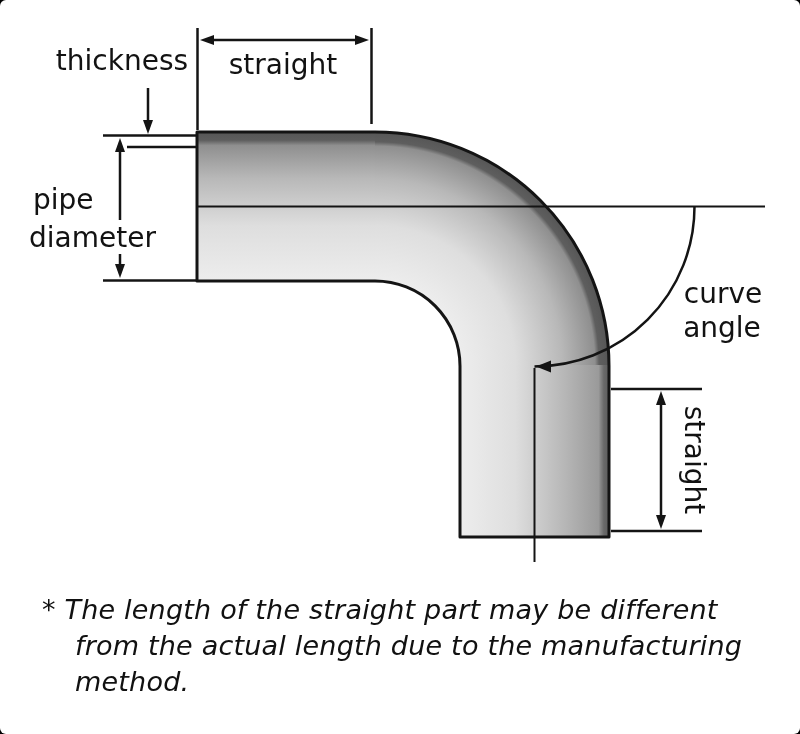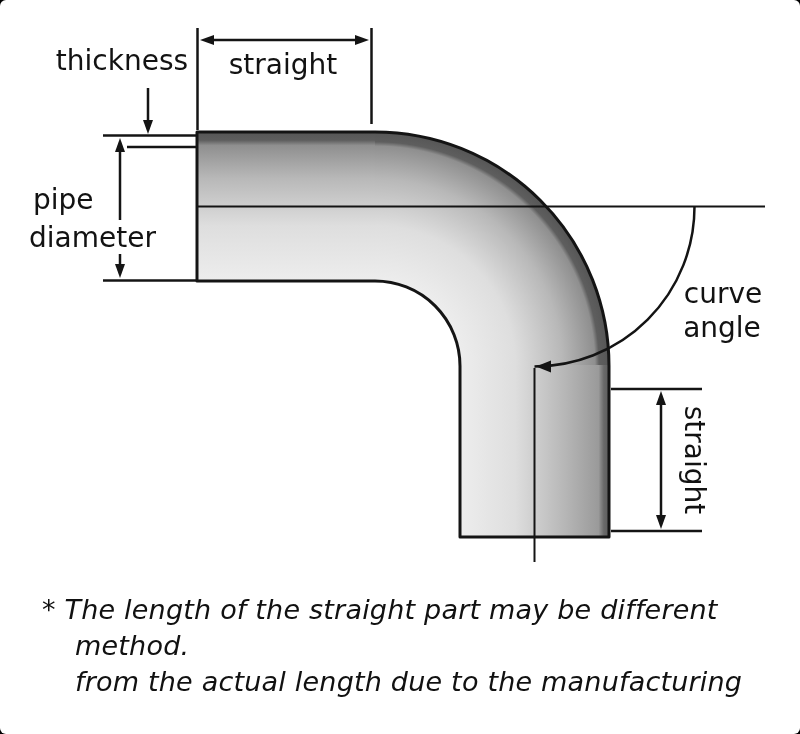--- a/index.html
+++ b/index.html
@@ -102,17 +102,17 @@
     <text class="lbl" x="283" y="74" text-anchor="middle">straight</text>
     <text class="lbl" x="33" y="209">pipe</text>
     <text class="lbl" x="29" y="247">diameter</text>
     <text class="lbl" x="723" y="303" text-anchor="middle">curve</text>
     <text class="lbl" x="722" y="337" text-anchor="middle">angle</text>
     <text class="lbl" x="685" y="460" text-anchor="middle" transform="rotate(90 685 460)">straight</text>
   </svg>
 
   <div class="footnote">
     <div>* The length of the straight part may be different</div>
+    <div class="indent">from the actual length due to the manufacturing</div>
     <div class="indent">method.</div>
-    <div class="indent">from the actual length due to the manufacturing</div>
   </div>
 
 </div>
 
 </body></html>

